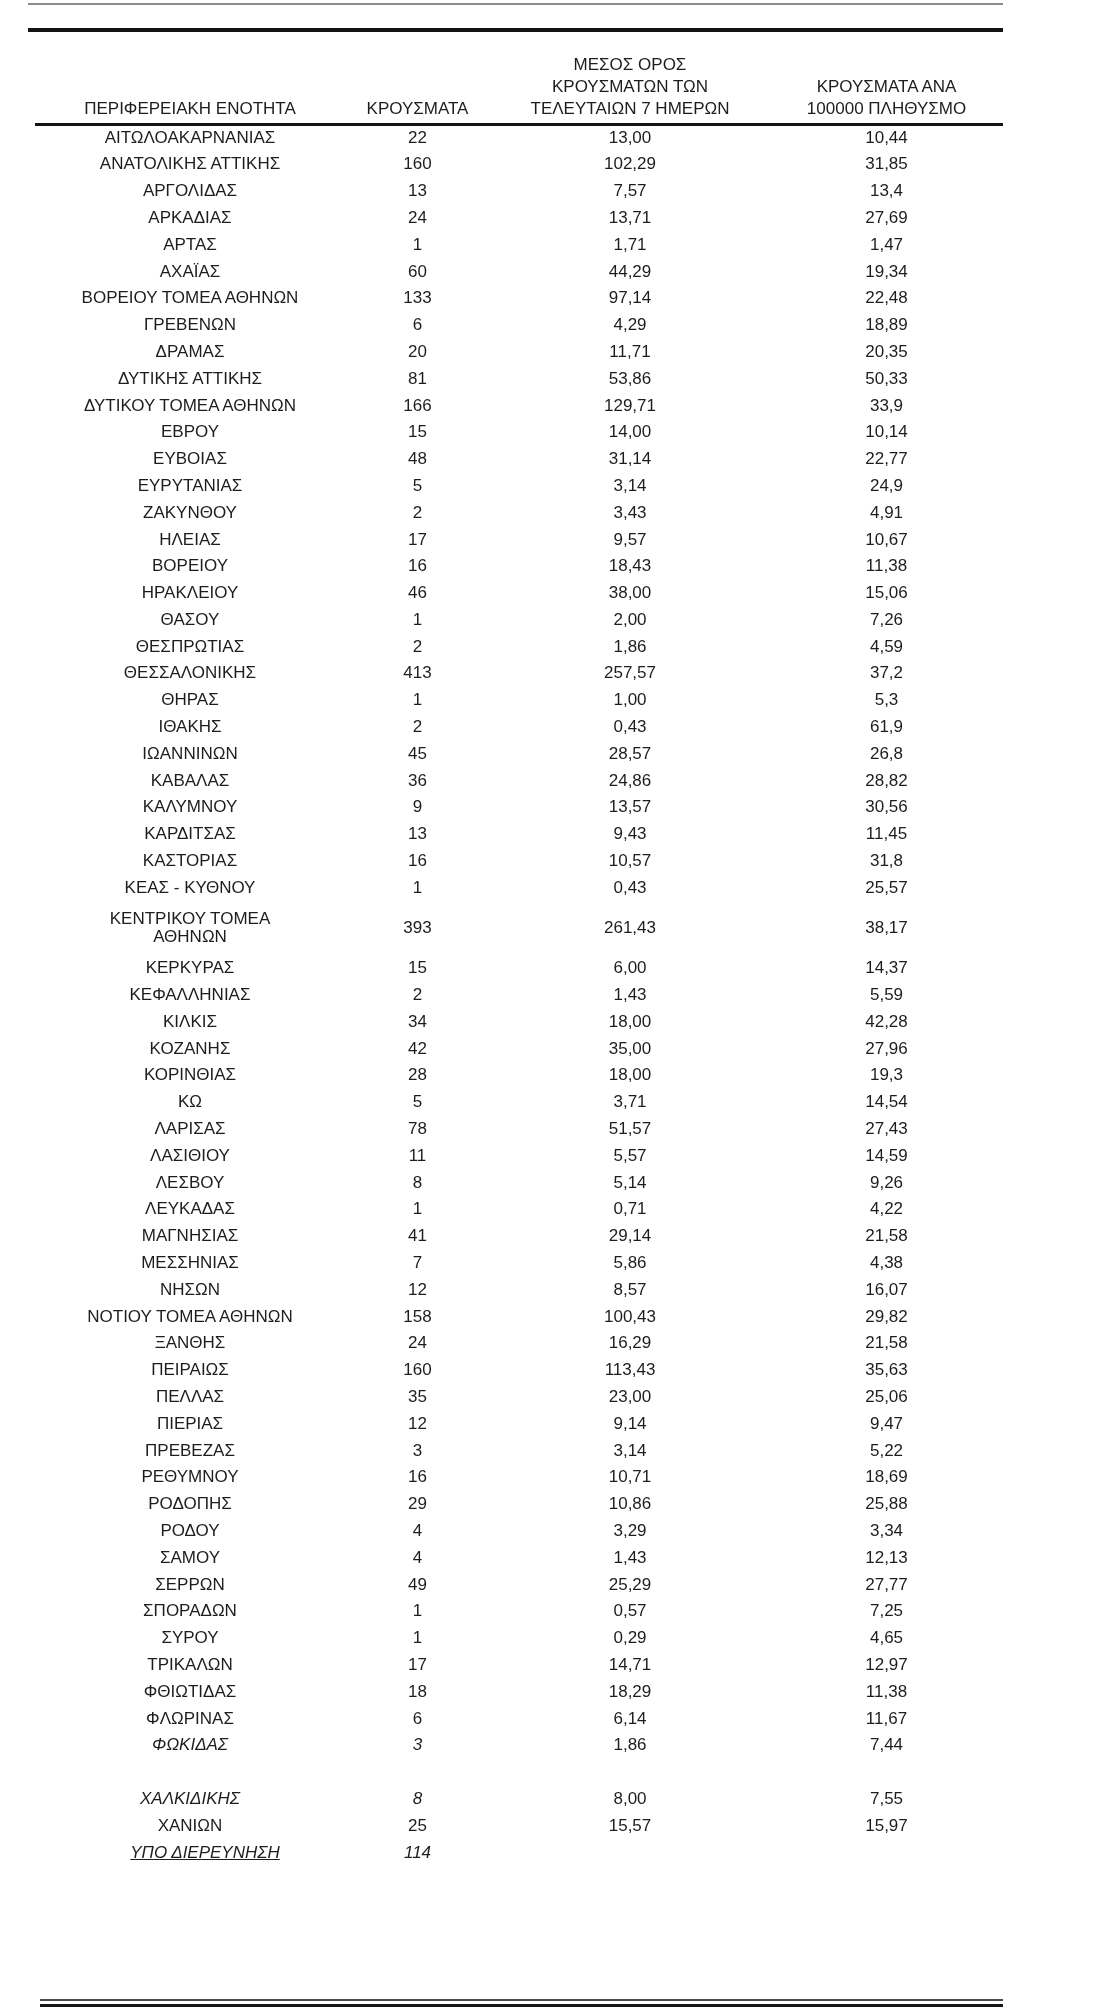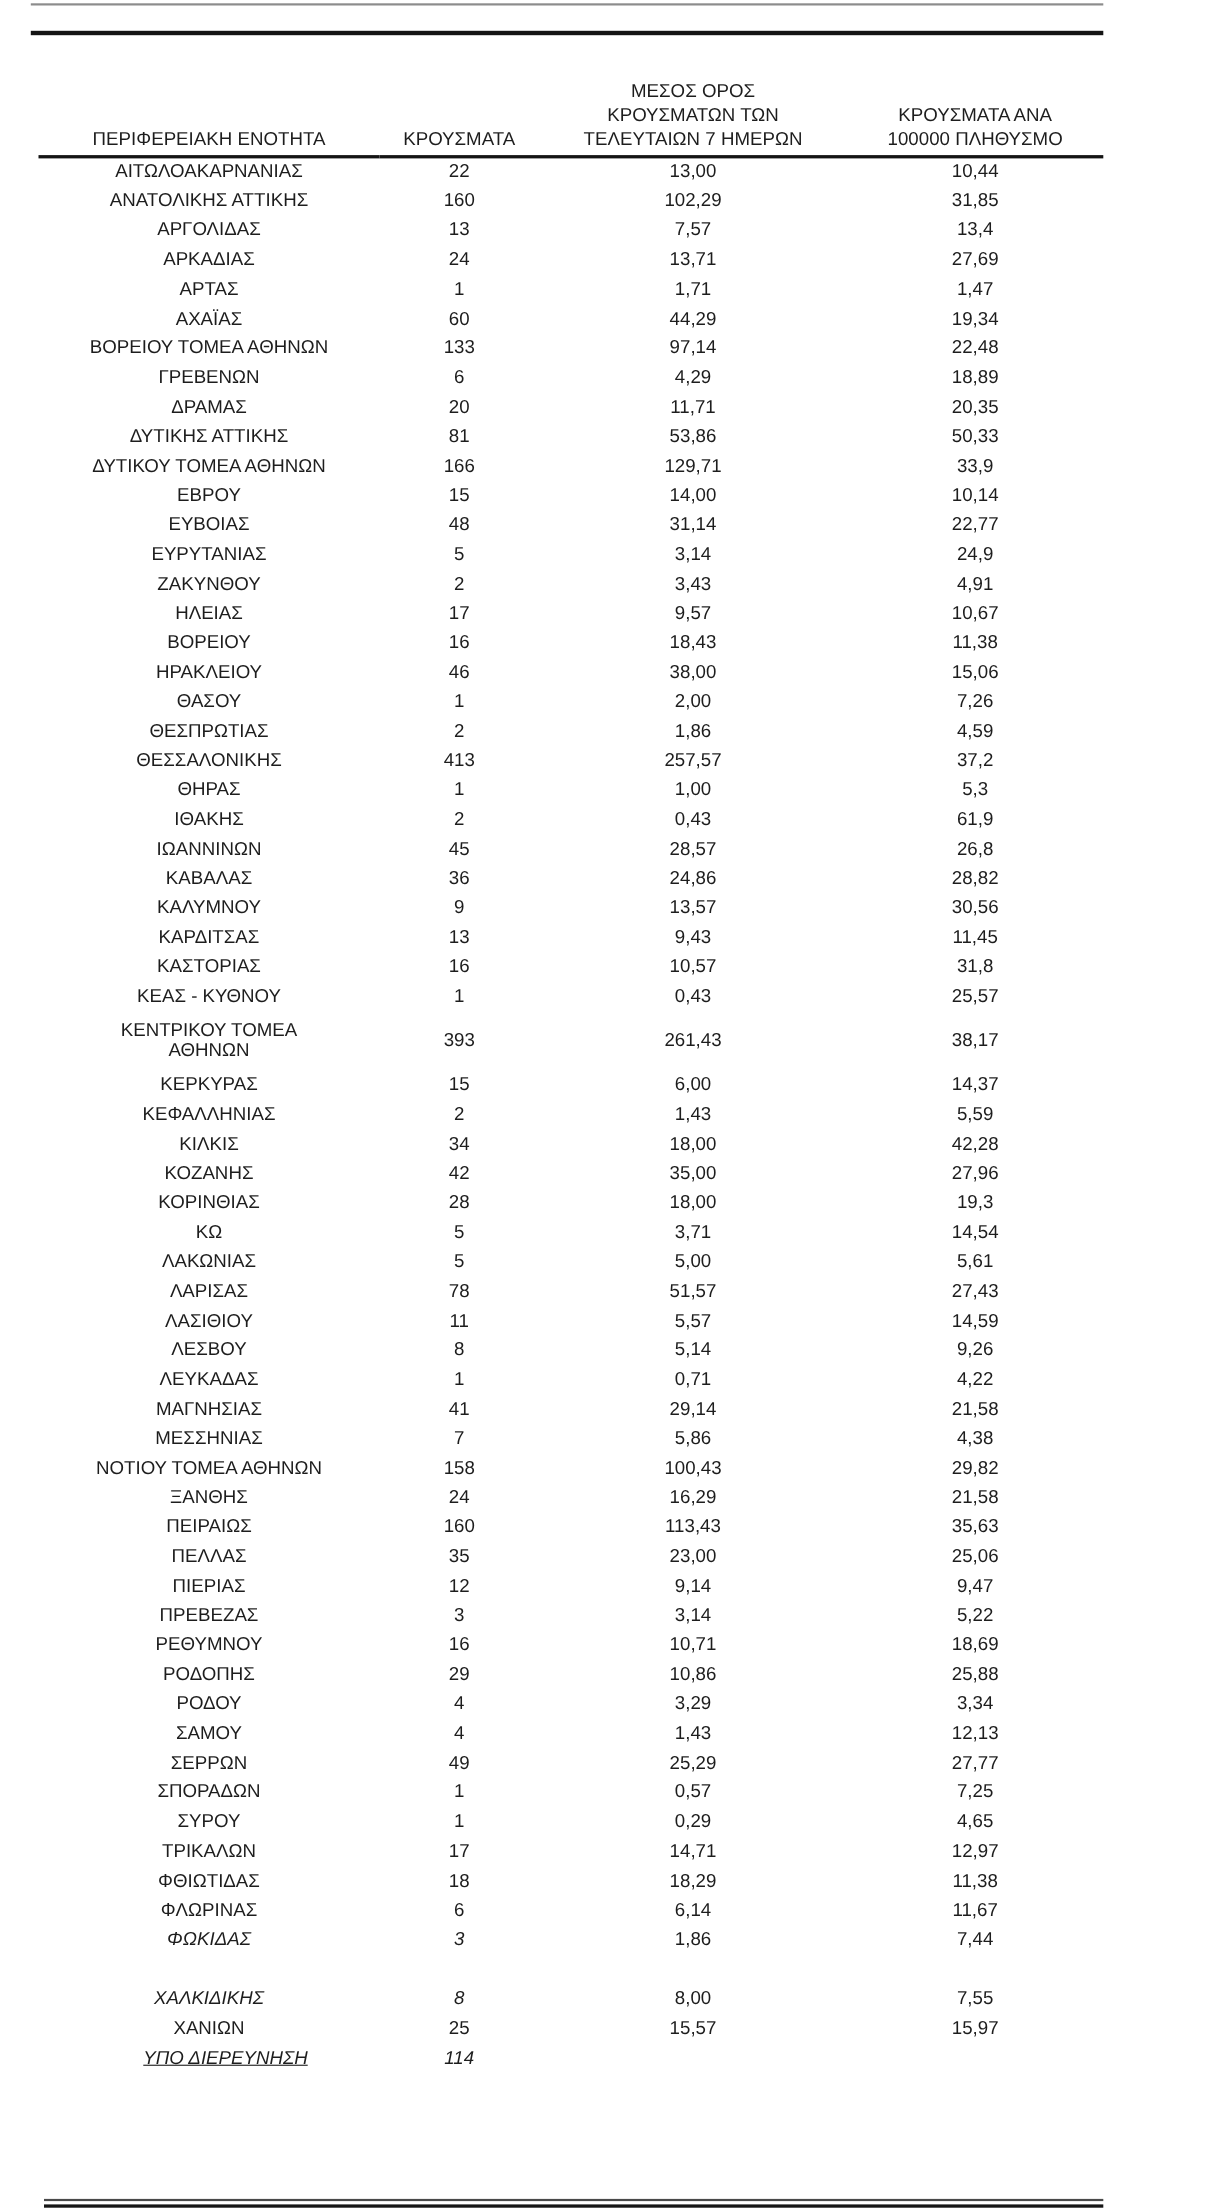--- a/index.html
+++ b/index.html
@@ -10,21 +10,21 @@
   .rule-thin{position:absolute;left:28px;top:3px;width:975px;height:2px;background:#8c8c8c;}
   .rule-thick{position:absolute;left:28px;top:28px;width:975px;height:4px;background:#141414;}
   table{
     position:absolute;left:35px;top:32px;width:968px;
     border-collapse:collapse;table-layout:fixed;color:#1d1d1d;
   }
   col.c1{width:310px;}col.c2{width:145px;}col.c3{width:280px;}col.c4{width:233px;}
   th{
     font-weight:normal;font-size:17px;line-height:22px;
     vertical-align:bottom;text-align:center;height:88px;
-    padding:18px 0 3px 0;border-bottom:3px solid #141414;
+    padding:0 0 3px 0;border-bottom:3px solid #141414;
   }
   td{
     font-size:17px;text-align:center;vertical-align:middle;
     padding:0;line-height:1.1;
   }
   tbody tr{height:26.8px;}
   tbody tr.two-line{height:53.6px;}
   td.it{font-style:italic;}
   .rule-double{
     position:absolute;left:40px;top:1999px;width:963px;height:3px;
@@ -274,26 +274,20 @@
         <td><span>18,00</span></td>
         <td><span>19,3</span></td>
       </tr>
       <tr>
         <td><span>ΚΩ</span></td>
         <td><span>5</span></td>
         <td><span>3,71</span></td>
         <td><span>14,54</span></td>
       </tr>
       <tr>
-        <td><span>ΛΑΚΩΝΙΑΣ</span></td>
-        <td><span>5</span></td>
-        <td><span>5,00</span></td>
-        <td><span>5,61</span></td>
-      </tr>
-      <tr>
         <td><span>ΛΑΡΙΣΑΣ</span></td>
         <td><span>78</span></td>
         <td><span>51,57</span></td>
         <td><span>27,43</span></td>
       </tr>
       <tr>
         <td><span>ΛΑΣΙΘΙΟΥ</span></td>
         <td><span>11</span></td>
         <td><span>5,57</span></td>
         <td><span>14,59</span></td>
@@ -314,20 +308,26 @@
         <td><span>ΜΑΓΝΗΣΙΑΣ</span></td>
         <td><span>41</span></td>
         <td><span>29,14</span></td>
         <td><span>21,58</span></td>
       </tr>
       <tr>
         <td><span>ΜΕΣΣΗΝΙΑΣ</span></td>
         <td><span>7</span></td>
         <td><span>5,86</span></td>
         <td><span>4,38</span></td>
+      </tr>
+      <tr>
+        <td><span>ΝΗΣΩΝ</span></td>
+        <td><span>12</span></td>
+        <td><span>8,57</span></td>
+        <td><span>16,07</span></td>
       </tr>
       <tr>
         <td><span>ΝΟΤΙΟΥ ΤΟΜΕΑ ΑΘΗΝΩΝ</span></td>
         <td><span>158</span></td>
         <td><span>100,43</span></td>
         <td><span>29,82</span></td>
       </tr>
       <tr>
         <td><span>ΞΑΝΘΗΣ</span></td>
         <td><span>24</span></td>

